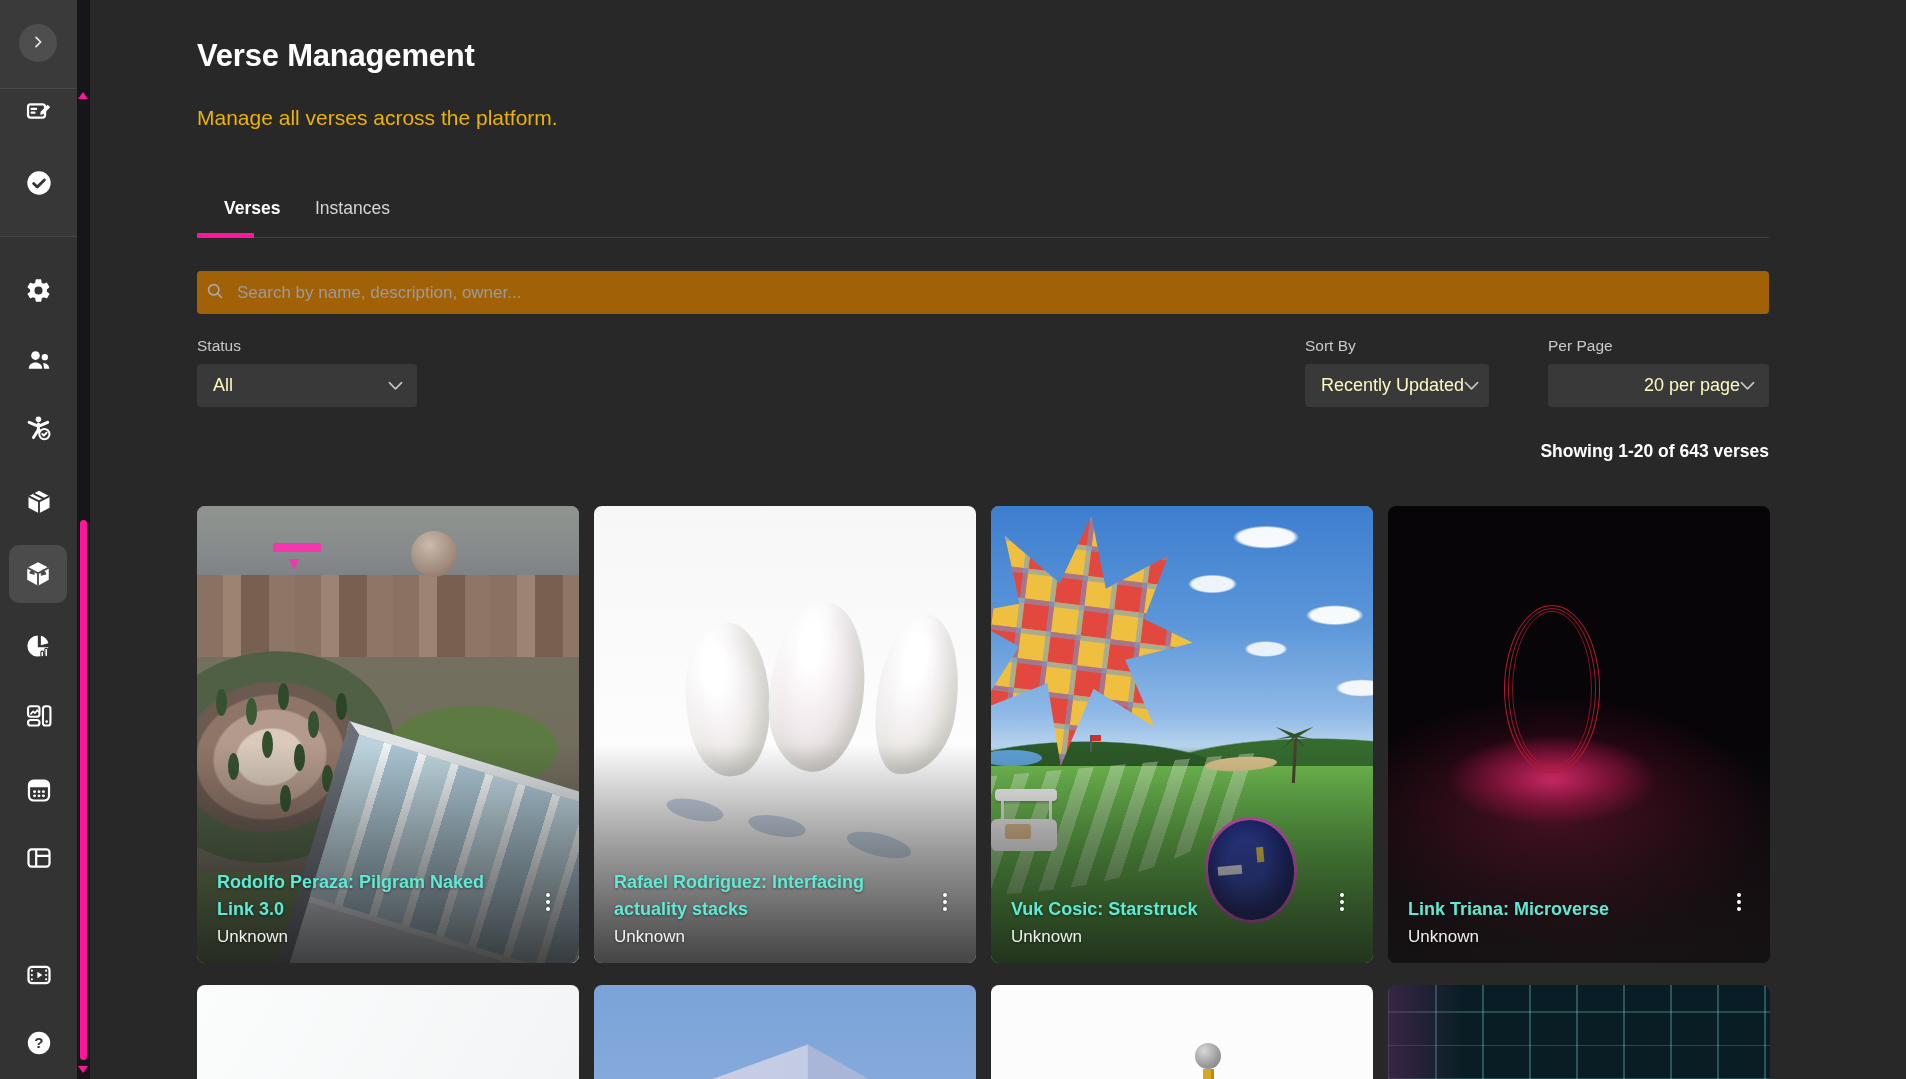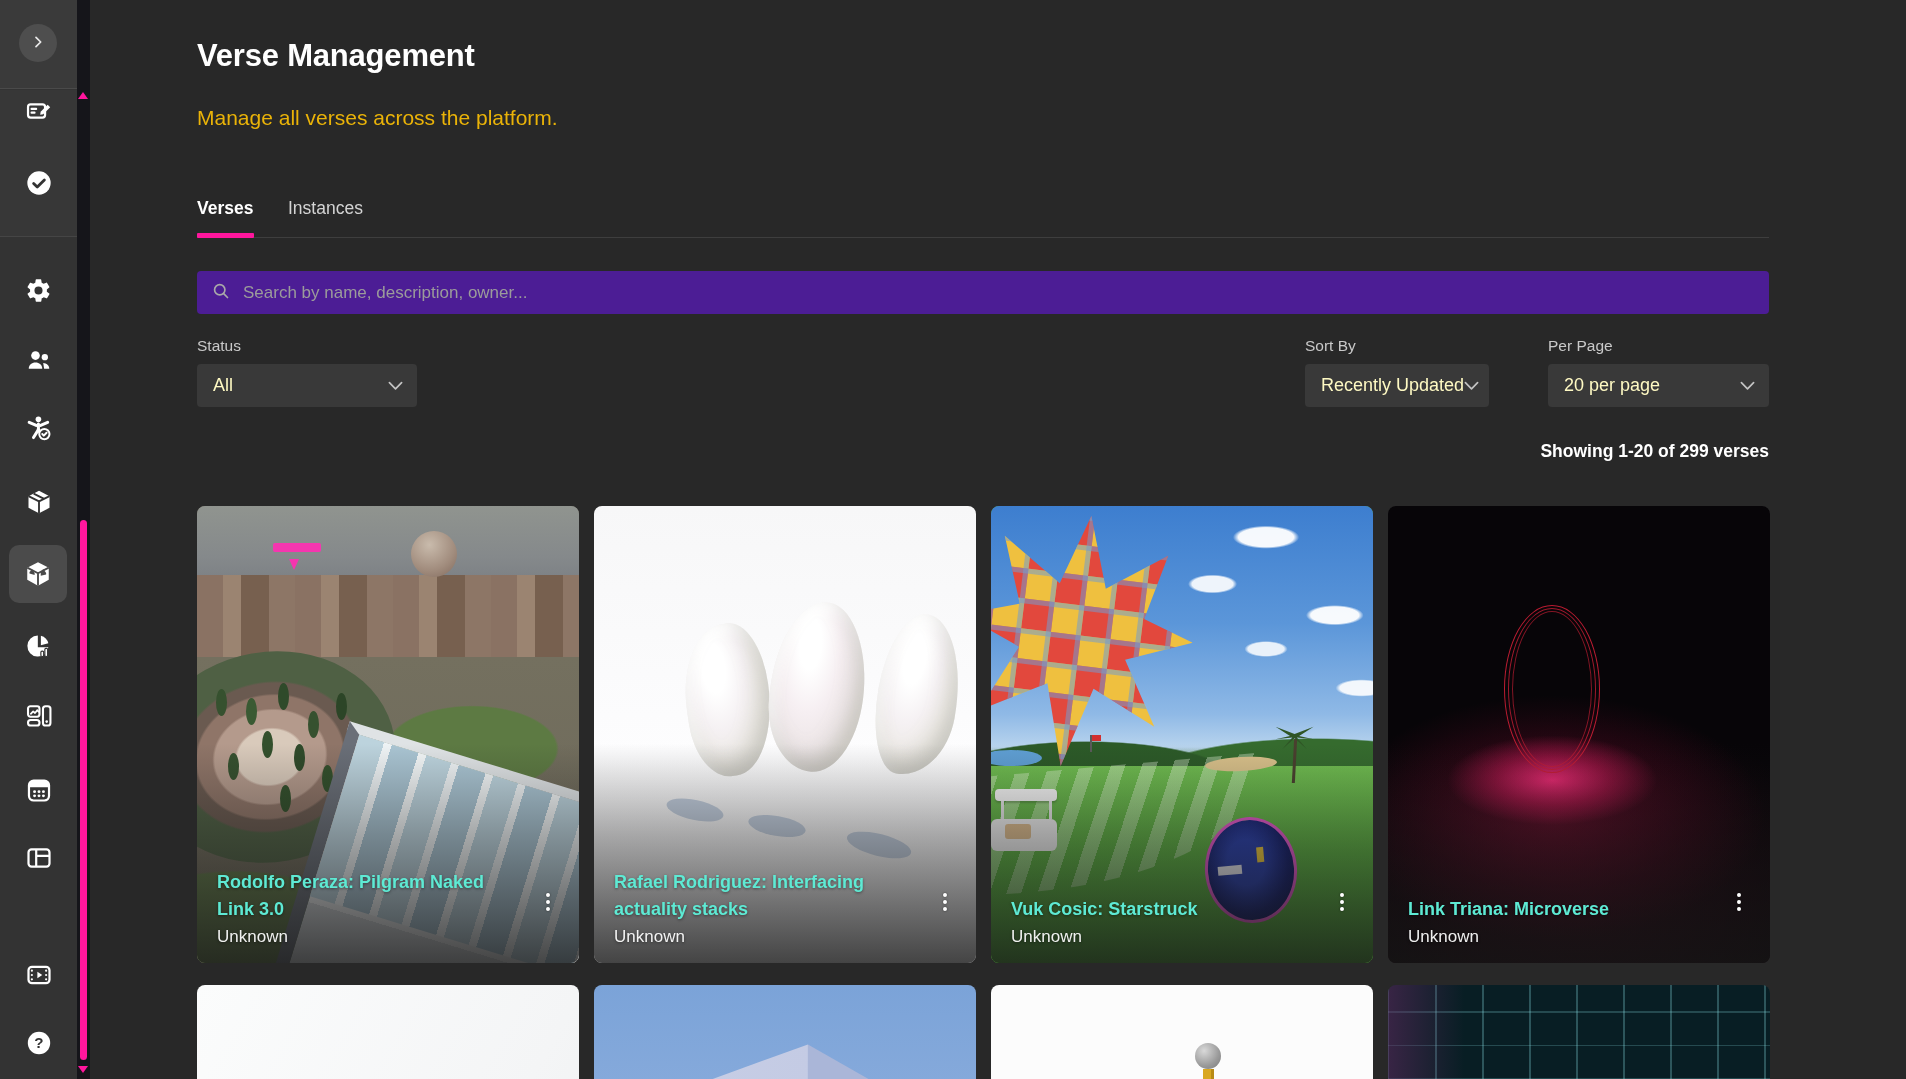--- a/index.html
+++ b/index.html
@@ -23,43 +23,43 @@
   .scrollstrip { position:absolute; left:77px; top:0; width:13px; height:1079px; background:#15151a; }
   .scroll-up-arrow { position:absolute; left:1px; top:92px; width:0; height:0;
     border-left:5.5px solid transparent; border-right:5.5px solid transparent; border-bottom:7px solid #ff169d; }
   .scroll-thumb { position:absolute; left:3px; top:520px; width:7px; height:540px; background:#ff169d; border-radius:4px; }
   .scroll-down-arrow { position:absolute; left:1px; top:1066px; width:0; height:0;
     border-left:5.5px solid transparent; border-right:5.5px solid transparent; border-top:7px solid #ff169d; }
 
   
   .page-title { position:absolute; left:197px; top:38px; font-size:31px; font-weight:700; color:#ffffff; letter-spacing:-0.2px; }
   .page-subtitle { position:absolute; left:197px; top:106px; font-size:21px; font-weight:400; color:#eab308; }
-  .tab { position:absolute; top:198px; font-size:17.5px; cursor:pointer; }
+  .tab { position:absolute; top:198px; font-size:17.5px; cursor:pointer;margin-left:27px; }
   .tab-verses { left:197px; font-weight:700; color:#ffffff; }
   .tab-instances { left:288px; font-weight:400; color:#d4d4d4; }
   .tabs-rule { position:absolute; left:197px; top:237px; width:1572px; height:1px; background:#3e3e3e; }
   .tab-underline { position:absolute; left:197px; top:233px; width:57px; height:5px; background:#ff169d; border-radius:1px; z-index:2; }
 
   
-  .searchbar { position:absolute; left:197px; top:271px; width:1572px; height:43px; background:#4c1d95; border-radius:4px;
-    display:flex; align-items:center; padding:0 14px; }
+  .searchbar { position:absolute; left:197px; top:271px; width:1572px; height:43px; background:#a16207; border-radius:4px;
+    display:flex; align-items:center; padding:0 8px; }
   .searchbar svg { flex:0 0 auto; margin-right:12px; }
   .searchbar input { flex:1; background:transparent; border:none; outline:none; color:#eeeeee;
     font-size:17px; font-family:"Liberation Sans", sans-serif; }
   .searchbar input::placeholder { color:#9b9b9b; opacity:1; }
 
   .filter-label { position:absolute; top:337px; font-size:15.5px; color:#c9c9c9; }
   .lbl-status { left:197px; }
   .lbl-sort { left:1305px; }
   .lbl-per { left:1548px; }
   .select { position:absolute; top:364px; height:43px; background:#393939; border-radius:4px;
     display:flex; align-items:center; justify-content:space-between; padding:0 14px 0 16px; cursor:pointer; }
   .sel-status { left:197px; width:220px; }
   .sel-sort { left:1305px; width:184px; }
-  .sel-per { left:1548px; width:221px; }
+  .sel-per { left:1548px; width:221px;justify-content:flex-end; }
   .select .sel-value { font-size:18px; color:#fef9c3; white-space:nowrap; }
   .results-summary { position:absolute; left:1300px; top:441px; width:469px; text-align:right;
     font-size:17.5px; font-weight:700; color:#ffffff; }
 
   
   .card { position:absolute; width:382px; height:457px; border-radius:8px; overflow:hidden; background:#333; cursor:pointer; }
   .row1 { top:506px; } .row2 { top:985px; }
   .c1 { left:197px; } .c2 { left:594px; } .c3 { left:991px; } .c4 { left:1388px; }
   .thumb { position:absolute; inset:0; }
   .thumb > div { position:absolute; }
@@ -385,21 +385,21 @@
   <div class="filter-label lbl-per">Per Page</div>
   <div class="select sel-per">
     <span class="sel-value">20 per page</span>
     <span>
       <svg width="15" height="10" viewBox="0 0 16 10" fill="none" stroke="#c4c4c4" stroke-width="1.8" stroke-linecap="round" stroke-linejoin="round">
           <path d="M1.5 1.5L8 8l6.5-6.5"></path>
         </svg>
     </span>
   </div>
 
-  <div class="results-summary">Showing 1-20 of 299 verses</div>
+  <div class="results-summary">Showing 1-20 of 643 verses</div>
 
   <div class="card row1 c1">
     <div class="thumb t1">
       <div class="sky"></div>
         <div class="band"></div>
         <div class="dome"></div>
         <div class="ground"></div>
       <div class="maus"></div>
         <div class="trees"></div>
       <div class="museum">

